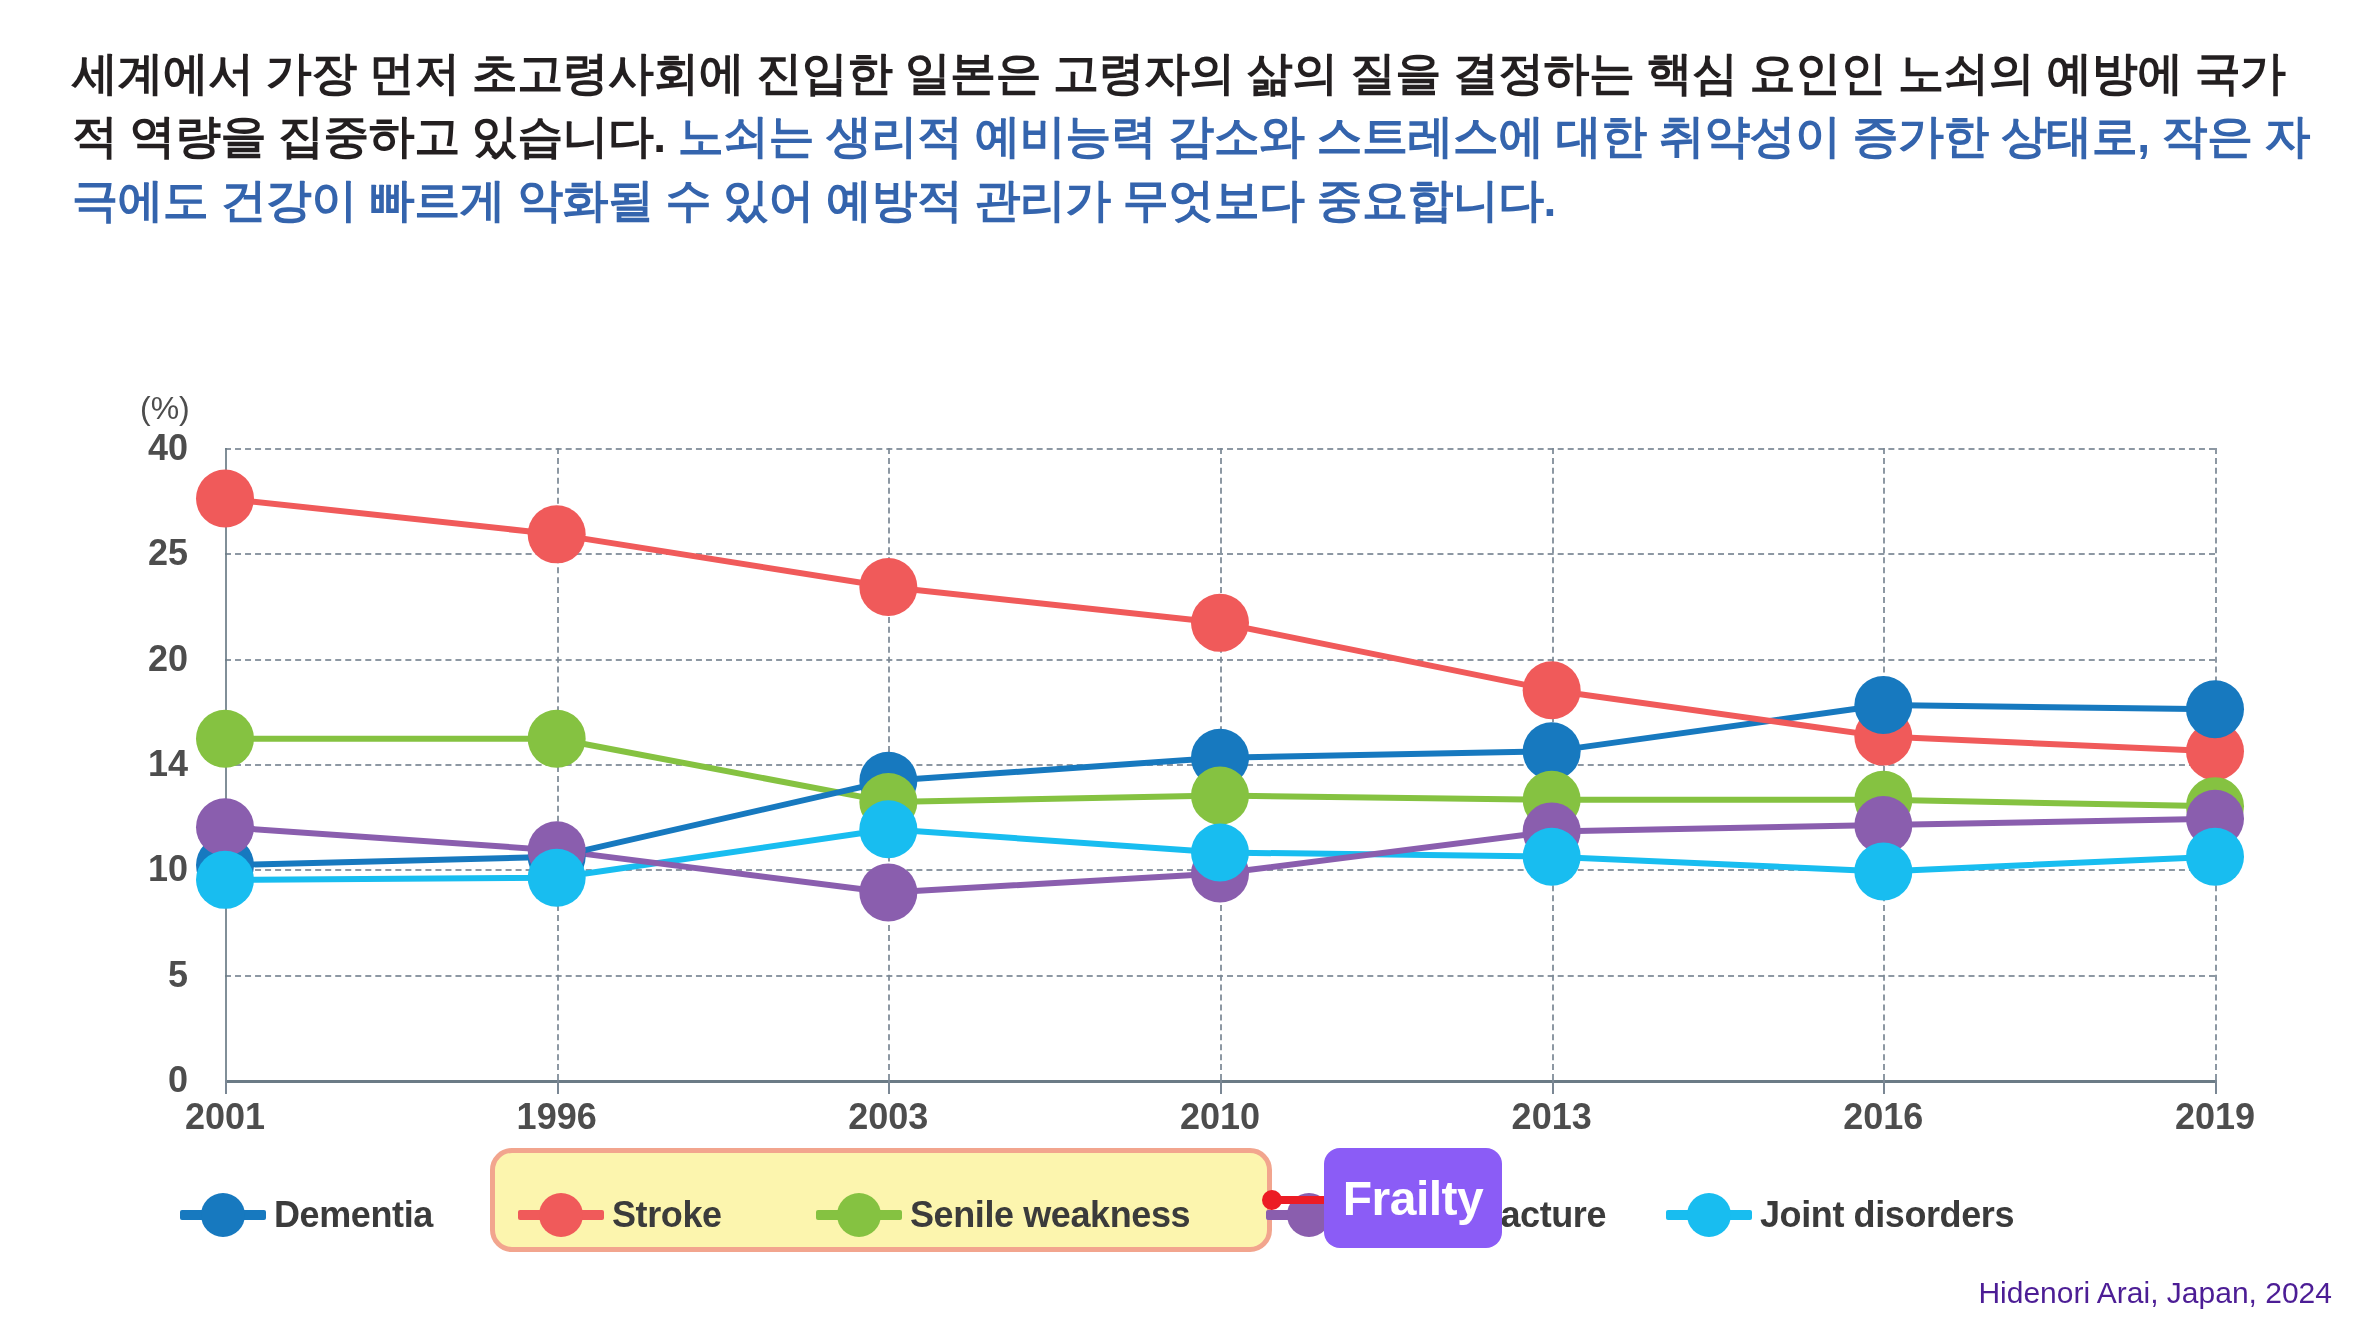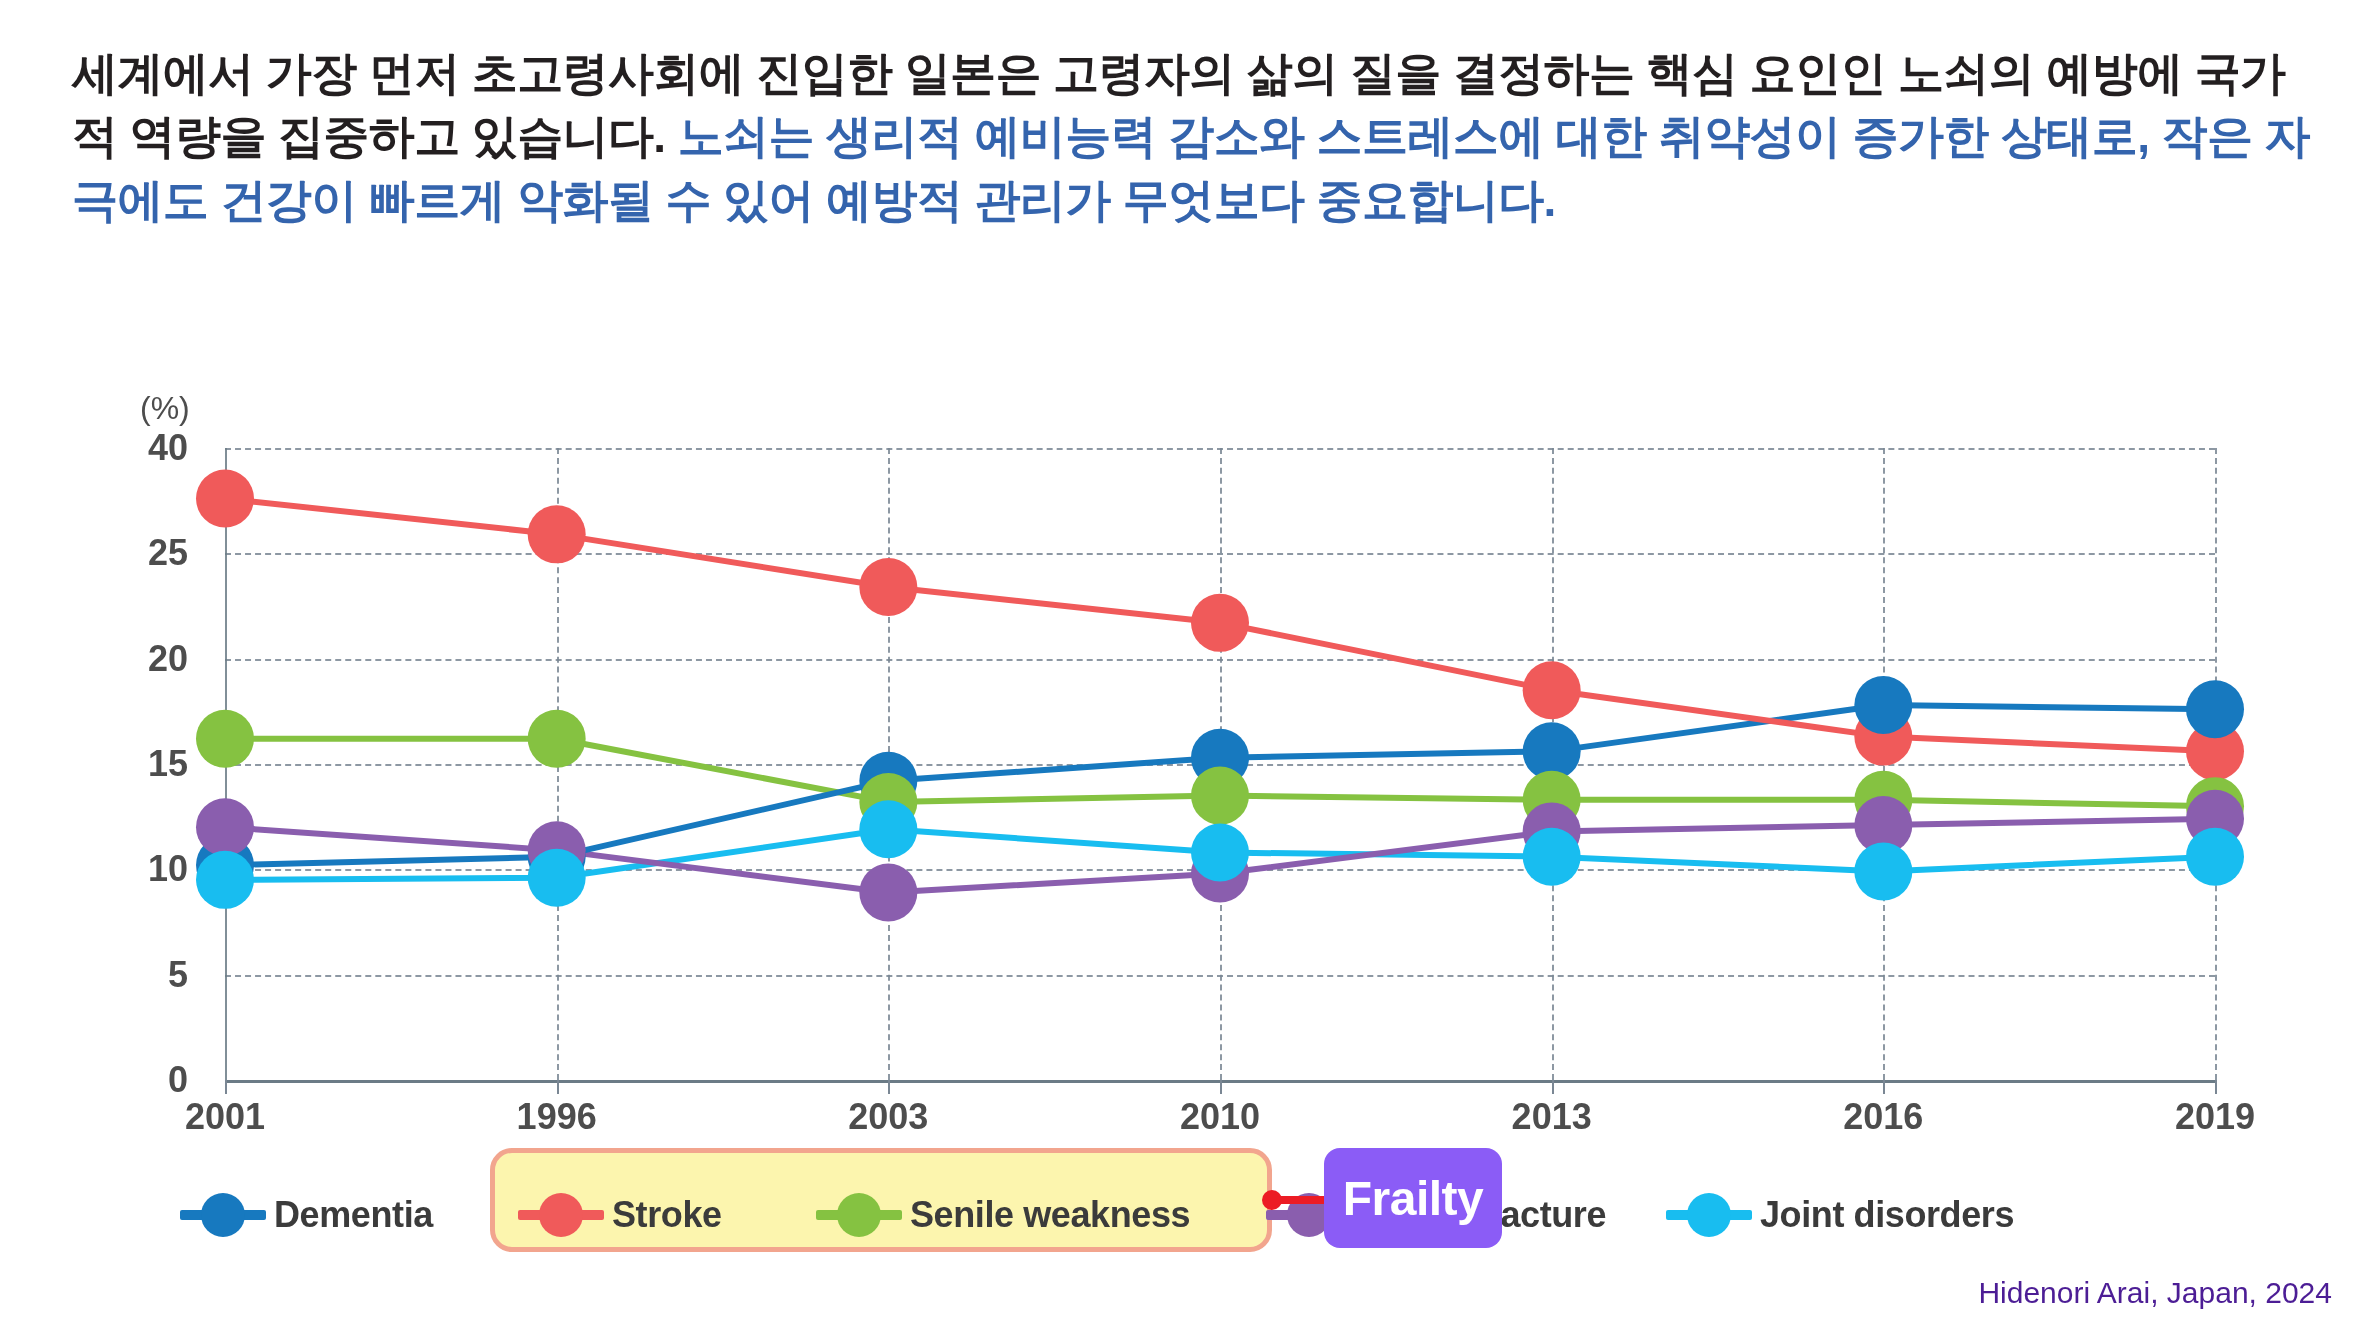--- a/index.html
+++ b/index.html
@@ -301,21 +301,21 @@
       <circle cx="556.6666666666667" cy="497.75999999999993" r="29" fill="#18bdf0"></circle>
       <circle cx="888.3333333333334" cy="449.3066666666666" r="29" fill="#18bdf0"></circle>
       <circle cx="1220" cy="472.47999999999996" r="29" fill="#18bdf0"></circle>
       <circle cx="1551.6666666666667" cy="476.6933333333334" r="29" fill="#18bdf0"></circle>
       <circle cx="1883.3333333333335" cy="491.43999999999994" r="29" fill="#18bdf0"></circle>
       <circle cx="2215" cy="476.6933333333334" r="29" fill="#18bdf0"></circle>
     </svg>
 <div class="ytick" style="top: 700px;">0</div>
     <div class="ytick" style="top: 594.667px;">5</div>
     <div class="ytick" style="top: 489.333px;">10</div>
-    <div class="ytick" style="top: 384px;">15</div>
+    <div class="ytick" style="top: 384px;">14</div>
     <div class="ytick" style="top: 278.667px;">20</div>
     <div class="ytick" style="top: 173.333px;">25</div>
     <div class="ytick" style="top: 68px;">40</div>
     <div class="xtickmark" style="left: 225px;"></div>
     <div class="xtick" style="left: 225px;">2001</div>
     <div class="xtickmark" style="left: 556.667px;"></div>
     <div class="xtick" style="left: 556.667px;">1996</div>
     <div class="xtickmark" style="left: 888.333px;"></div>
     <div class="xtick" style="left: 888.333px;">2003</div>
     <div class="xtickmark" style="left: 1220px;"></div>

